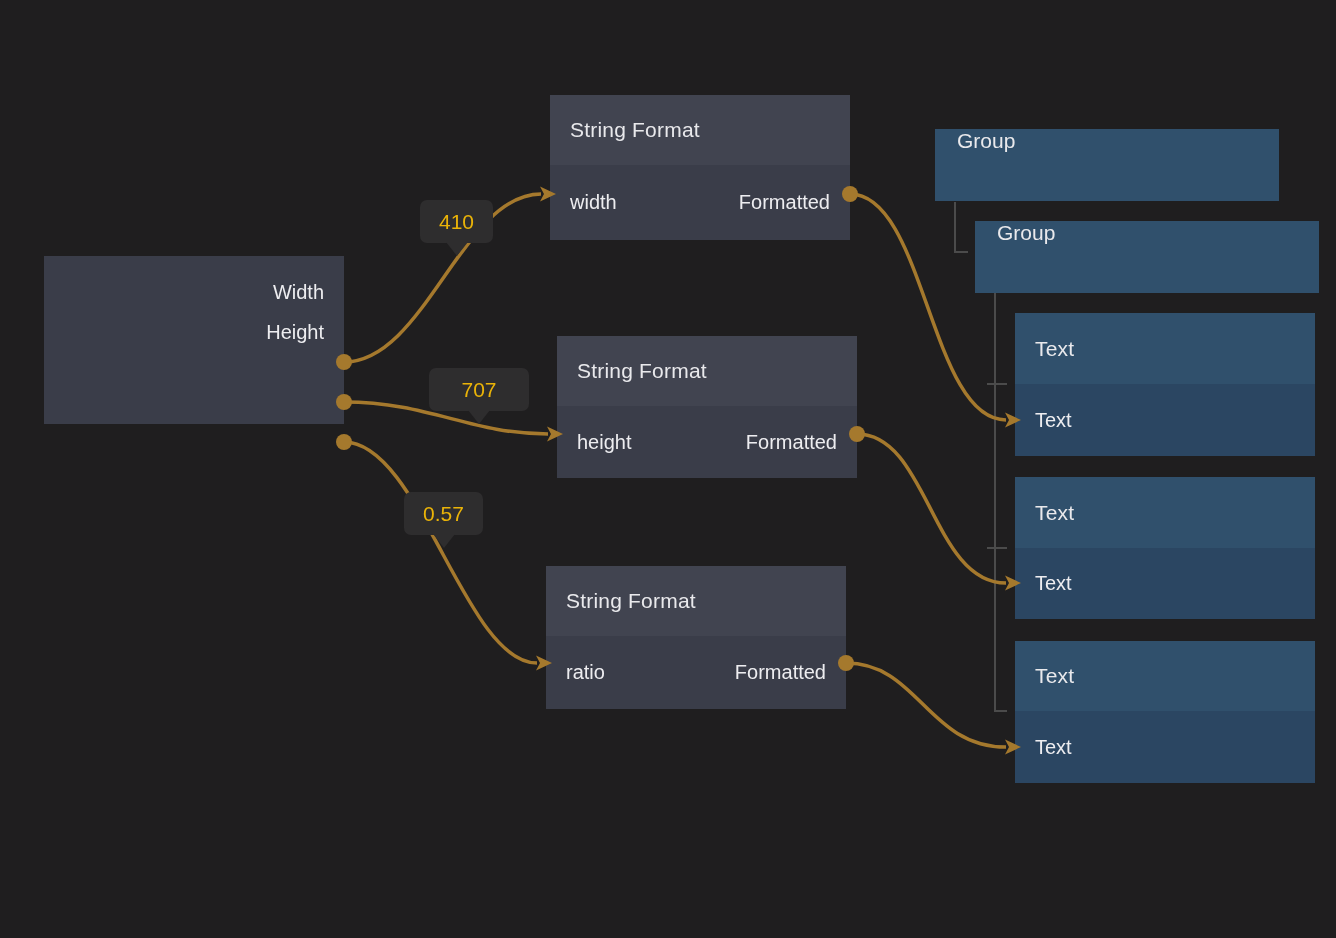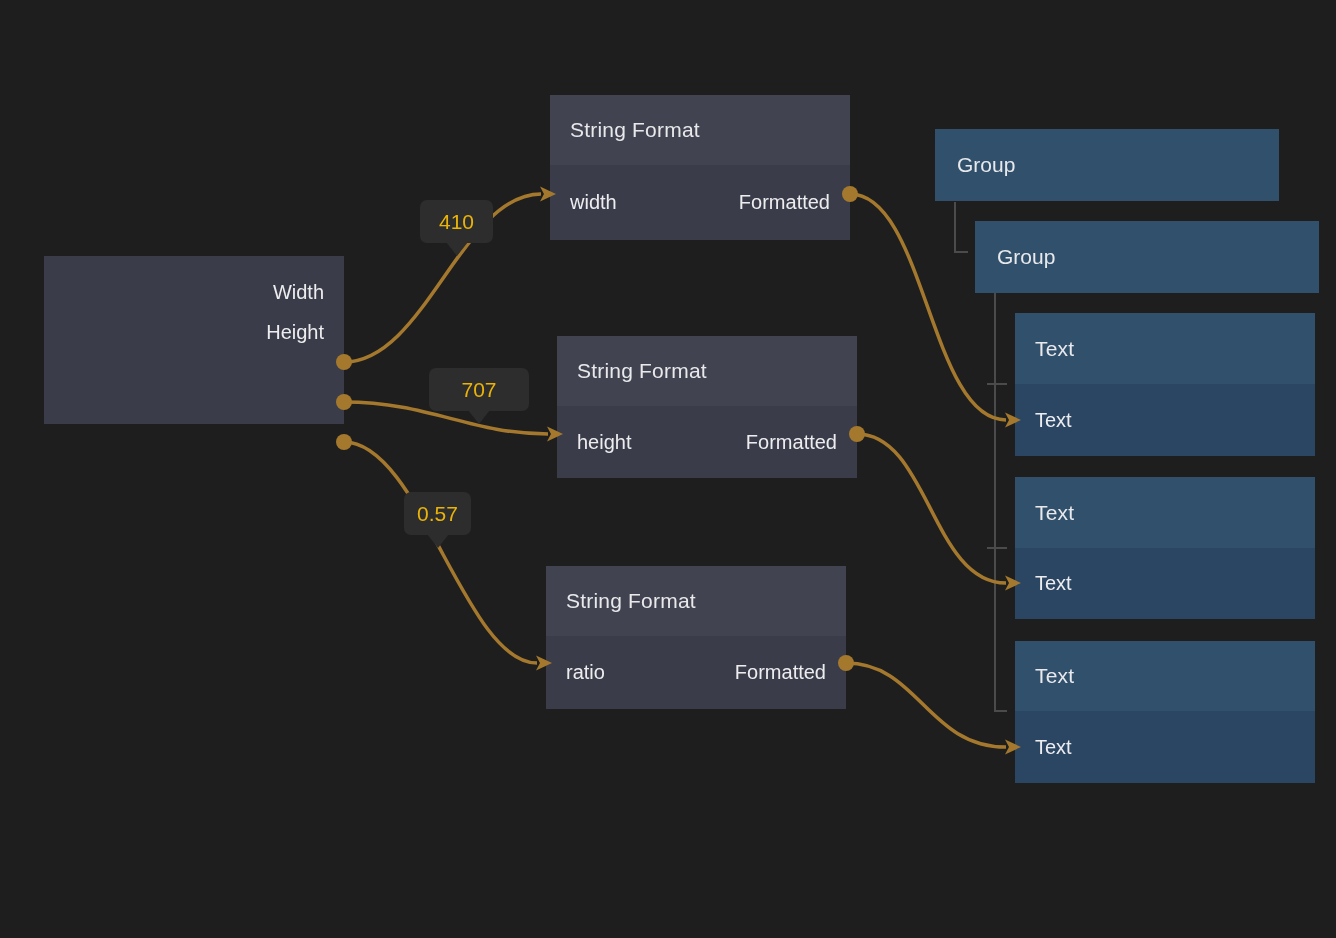--- a/index.html
+++ b/index.html
@@ -18,21 +18,21 @@
     height:70px;display:flex;align-items:center;padding:0 20px;
     font-size:21px;color:#e9e9ec;letter-spacing:.2px;
   }
   .node .body{position:relative;color:#ededf0;font-size:20px;}
   
   .gray .hdr{background:#414450;margin-top:8px;}
   .gray .body{background:#3a3d49;}
   
   .blue .hdr{background:#30506c;}
   .blue .body{background:#2b4662;}
-  .blue.solo{background:#30506c;display:flex;align-items:center;
+  .blue.solo{background:#30506c;display:flex;
     padding:0 22px;font-size:21px;color:#e9e9ec;}
 
   .outrows{padding-top:16px;}
   .row{height:40px;display:flex;align-items:center;}
   .row.out{justify-content:flex-end;padding-right:20px;}
   .row.in{justify-content:flex-start;padding-left:20px;}
   .pinrow{height:100%;display:flex;align-items:center;
     justify-content:space-between;padding:0 20px;box-sizing:border-box;}
 
   .badge{
@@ -175,17 +175,17 @@
       </div>
     </div>
   </div>
 
   <div class="badge" style="left:420px;top:200px;width:73px;">
     <span>410</span>
   </div>
   <div class="badge" style="left:429px;top:368px;width:100px;">
     <span>707</span>
   </div>
-  <div class="badge" style="left:404px;top:492px;width:67px;">
+  <div class="badge" style="left:404px;top:492px;width:79px;">
     <span>0.57</span>
   </div>
 
 </div>
 
 </body></html>

